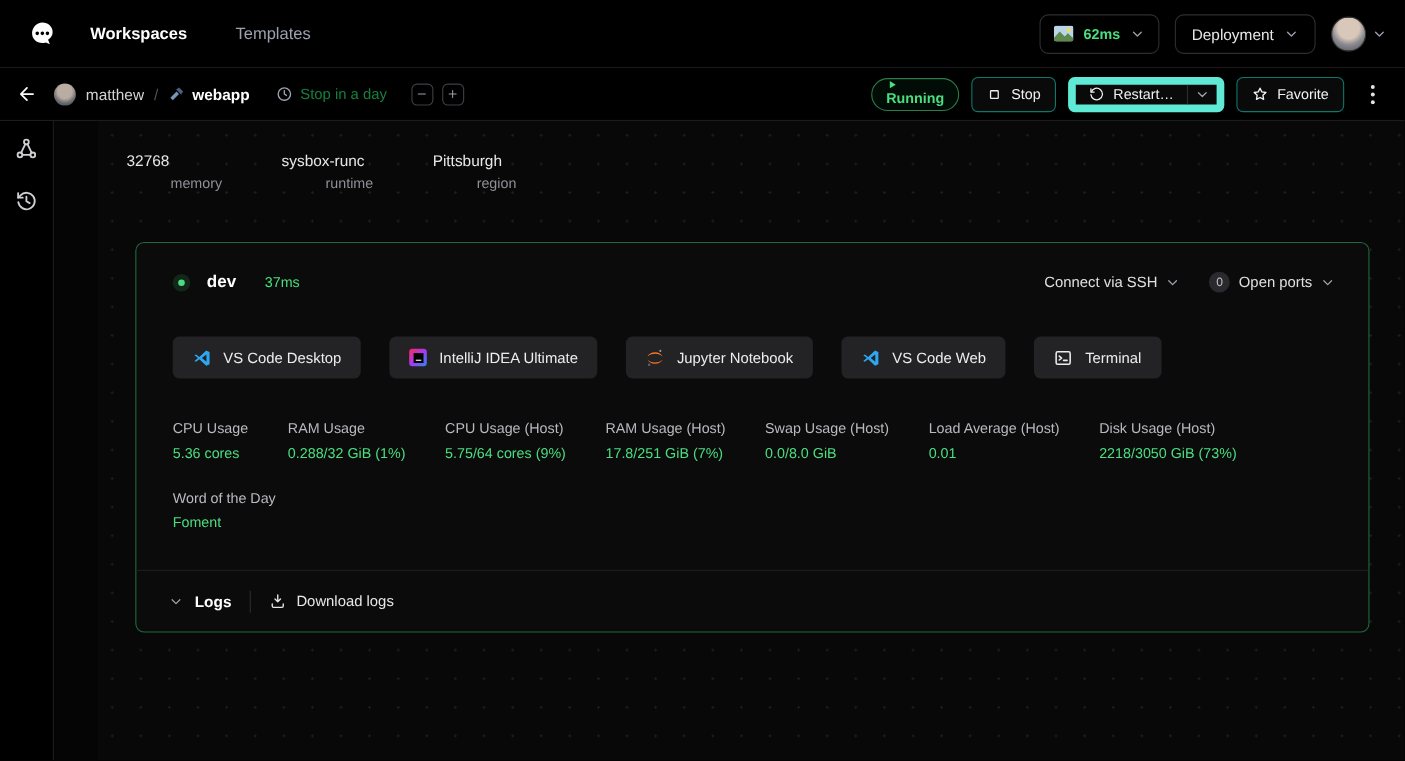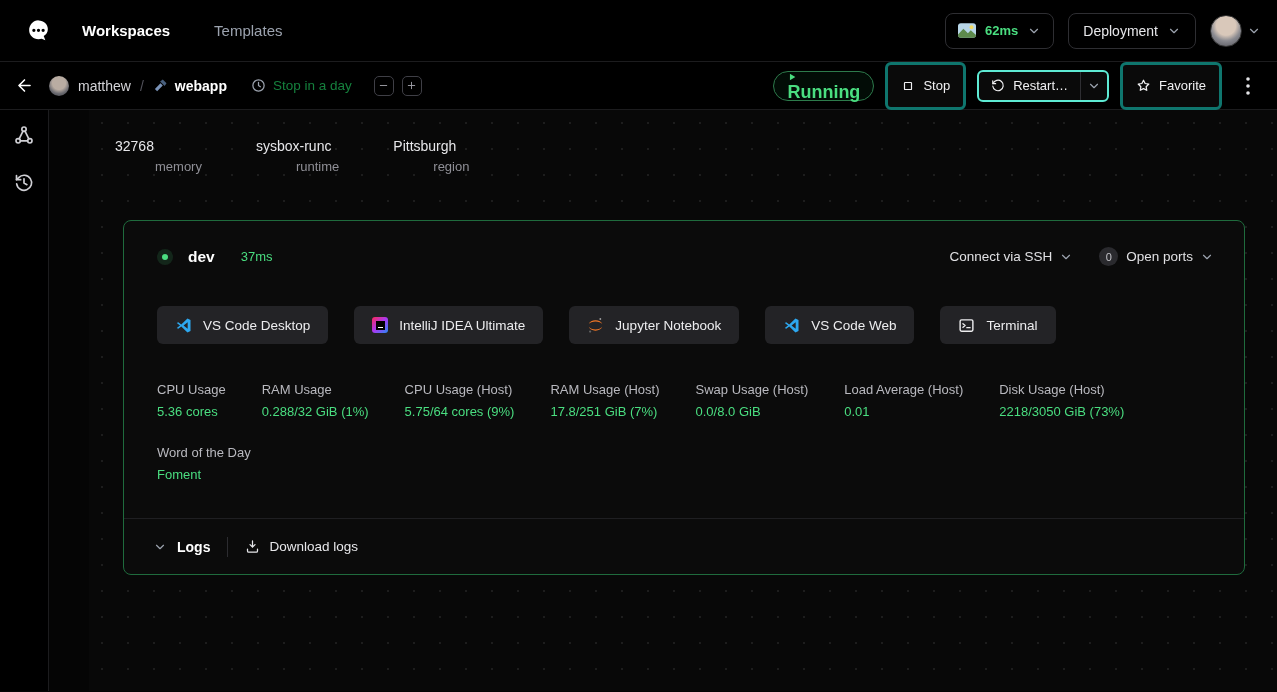--- a/index.html
+++ b/index.html
@@ -56,27 +56,27 @@
   .schedule { display:flex; align-items:center; gap:7px; margin-left:24px; color:#15803d; font-size:13.5px; }
   .schedule .chev-ic { color:#9ca3af; }
   .step-btn {
     width:20px; height:20px; border:1px solid #3f3f46; border-radius:5px;
     justify-content:center; color:#a1a1aa; margin-left:8px;
   }
   .step-btn.first { margin-left:22px; }
   .wb-right { margin-left:auto; display:flex; align-items:center; gap:11px; }
   .running-badge {
     height:30px; padding:0 13px; gap:8px; border:1px solid #2d7a4b; border-radius:16px;
-    color:#4ade80; font-size:18px; font-weight:600; background:rgba(34,197,94,0.06);
+    color:#4ade80; font-size:13px; font-weight:600; background:rgba(34,197,94,0.06);
   }
   .obtn {
-    height:48px; border:3px solid #0f766e; border-radius:6px; padding:0 13px; gap:8px;
+    height:32px; border:1px solid #0f766e; border-radius:6px; padding:0 13px; gap:8px;
     font-size:13px; color:#f0f0f2; background:#0a0a0a;
   }
-  .split-btn { display:flex; height:32px; border:2px solid #5eead4; border-radius:6px; overflow:hidden; background:#0a0a0a; }
+  .split-btn { display:flex; height:32px; border:7px solid #5eead4; border-radius:6px; overflow:hidden; background:#0a0a0a; }
   .split-main { padding:0 12px; gap:8px; font-size:13px; color:#f0f0f2; }
   .split-chevron { width:27px; justify-content:center; border-left:1px solid #2e2e32; }
   .kebab-btn { width:30px; height:32px; justify-content:center; color:#e4e4e7; }
 
   
   .body-row { display:flex; height:581px;gap:40px; }
   .sidebar {
     width:49px; background:#000; border-right:1px solid #1c1c1e;
     display:flex; flex-direction:column; align-items:center; padding-top:15px; gap:28px;
   }

